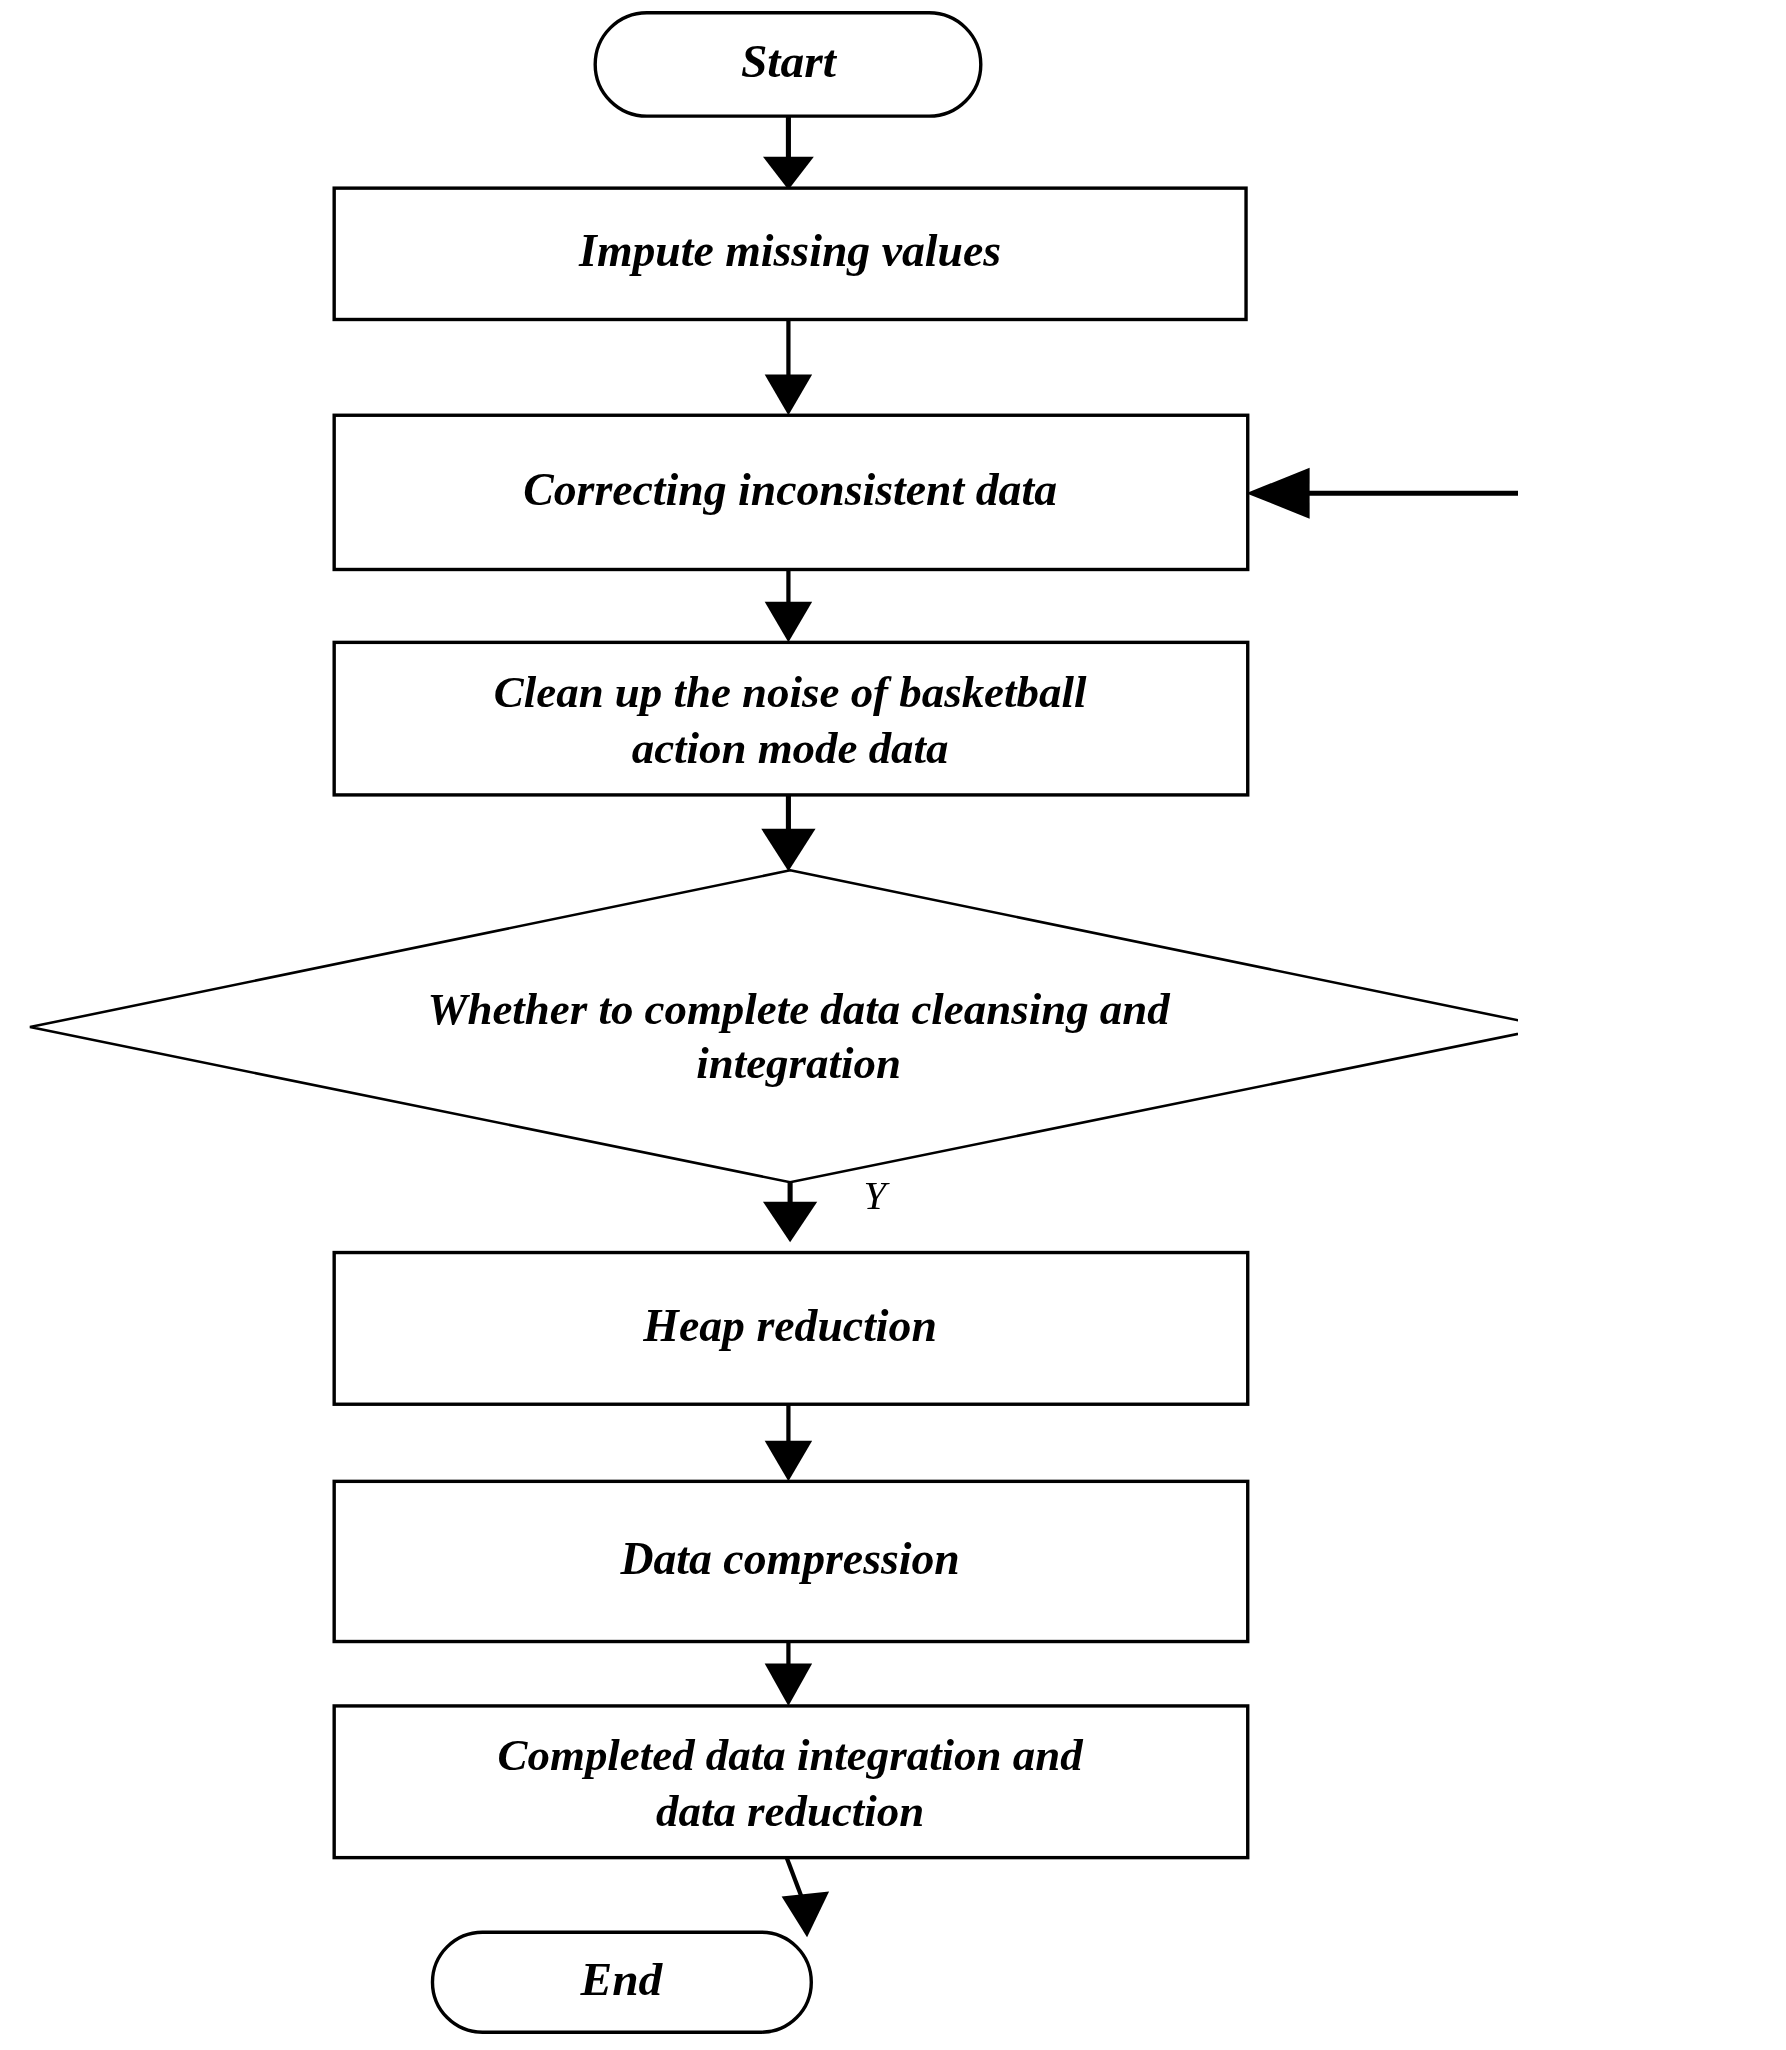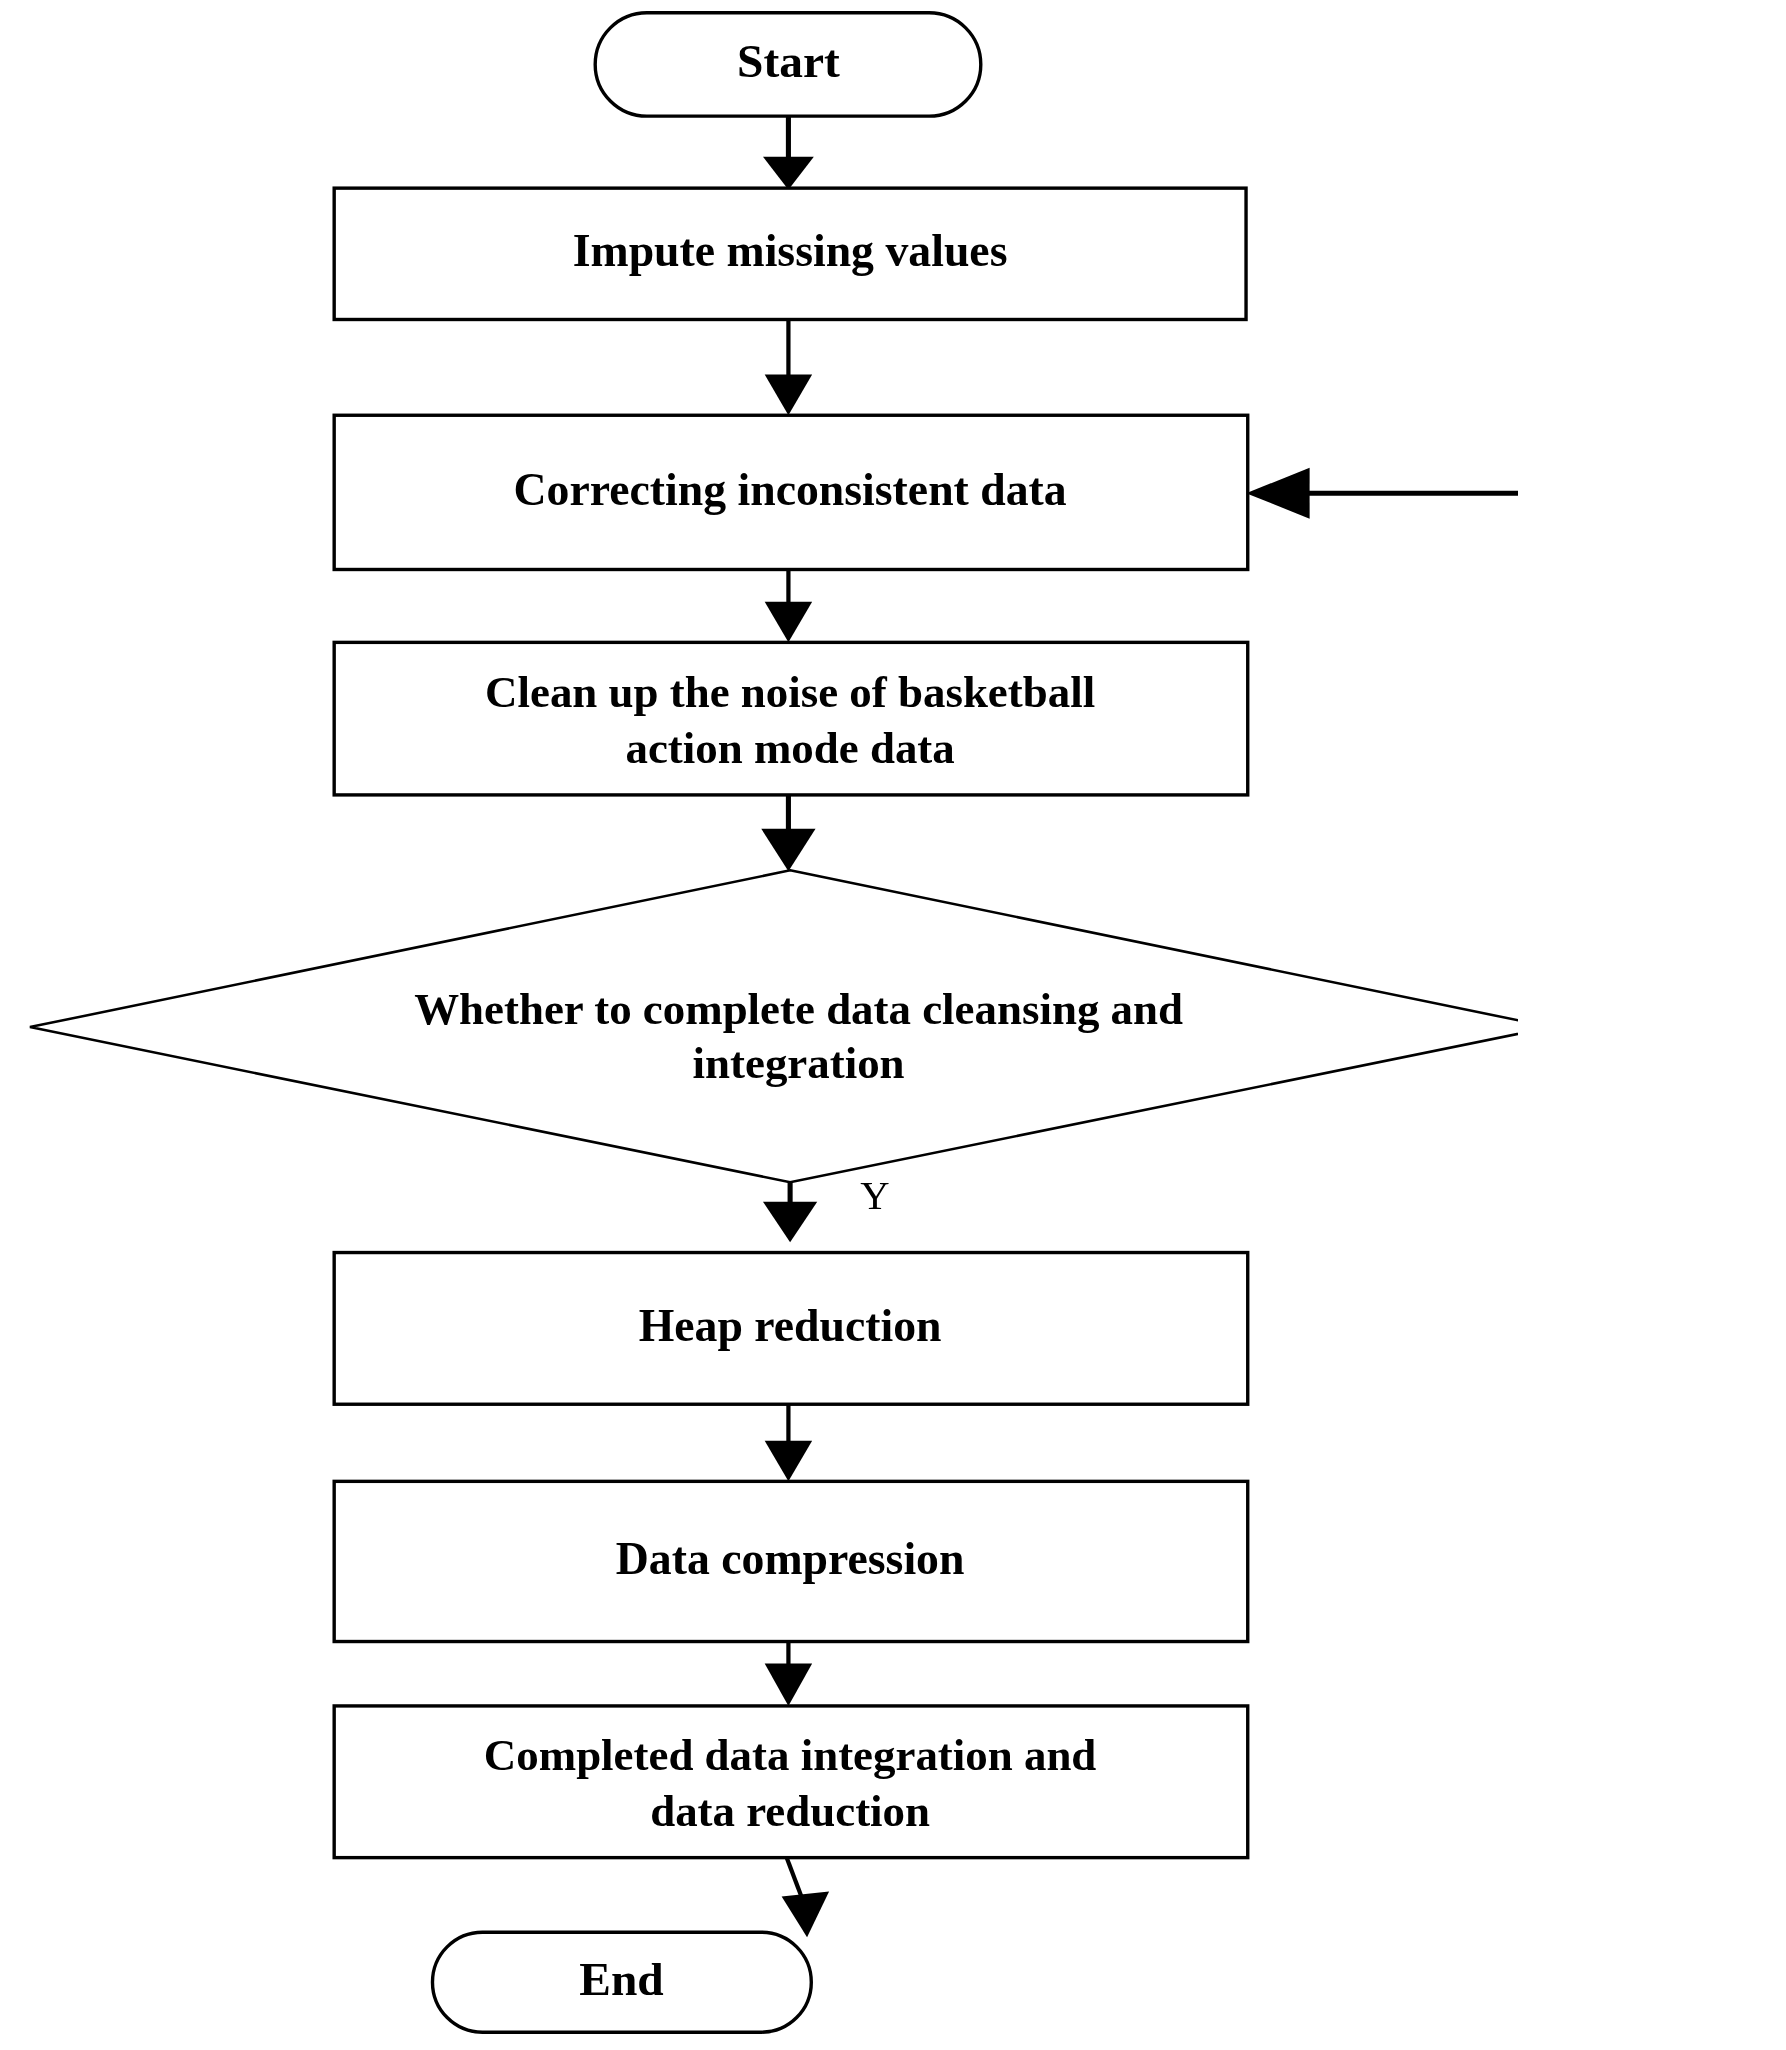--- a/index.html
+++ b/index.html
@@ -8,20 +8,21 @@
     padding: 0;
     background: #ffffff;
   }
   #canvas {
     position: relative;
     width: 1518px;
     height: 2050px;
     background: #ffffff;
     overflow: hidden;
     font-family: "Liberation Serif", "DejaVu Serif", serif;
+    font-style: italic;
   }
   svg.flow {
     position: absolute;
     left: 0;
     top: 0;
     width: 1787px;
     height: 2050px;
   }
   
   .shape {

